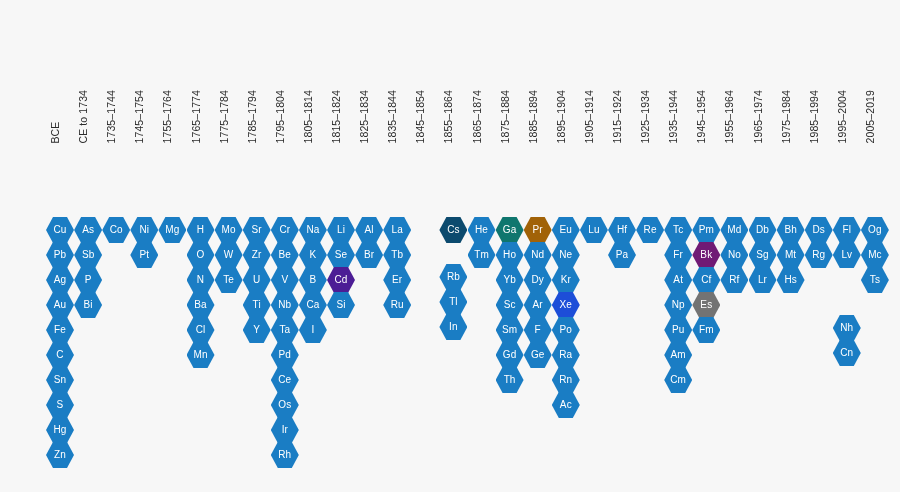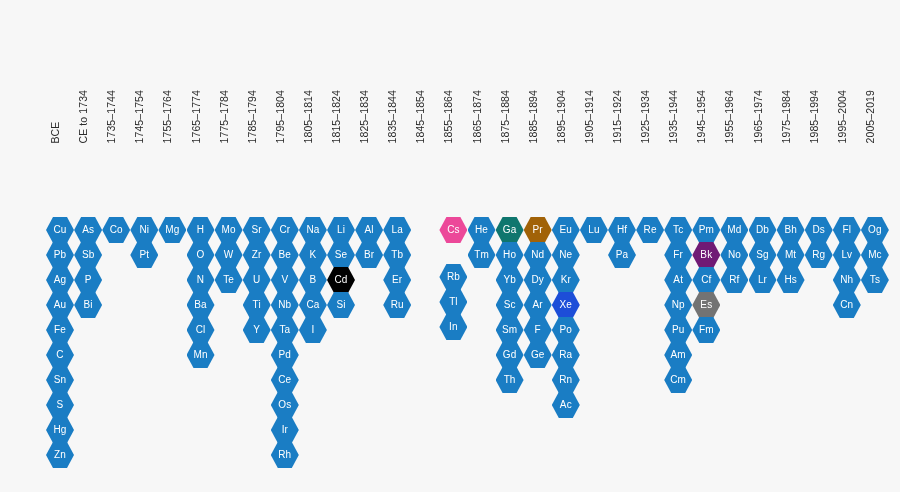--- a/index.html
+++ b/index.html
@@ -373,21 +373,21 @@
       <div class="col-label">
         <span>1815–1824</span>
       </div>
       <div class="col-hexes">
         <div class="hex" style="background: rgb(26, 125, 196);">
           <span style="color: rgb(255, 255, 255);">Li</span>
         </div>
         <div class="hex" style="background: rgb(26, 125, 196);">
           <span style="color: rgb(255, 255, 255);">Se</span>
         </div>
-        <div class="hex" style="background: #000000;">
+        <div class="hex" style="background: #4c1d95;">
           <span style="color: rgb(255, 255, 255);">Cd</span>
         </div>
         <div class="hex" style="background: rgb(26, 125, 196);">
           <span style="color: rgb(255, 255, 255);">Si</span>
         </div>
       </div>
     </div>
     <div class="column" style="left: 309.1px;">
       <div class="col-label">
         <span>1825–1834</span>
@@ -424,21 +424,21 @@
       <div class="col-label">
         <span>1845–1854</span>
       </div>
       <div class="col-hexes"></div>
     </div>
     <div class="column" style="left: 393.4px;">
       <div class="col-label">
         <span>1855–1864</span>
       </div>
       <div class="col-hexes">
-        <div class="hex" style="background: #ec4899;">
+        <div class="hex" style="background: #0c4a6e;">
           <span style="color: rgb(255, 255, 255);">Cs</span>
         </div>
         <div class="hex" style="background: rgb(26, 125, 196); margin-top: 22px;">
           <span style="color: rgb(255, 255, 255);">Rb</span>
         </div>
         <div class="hex" style="background: rgb(26, 125, 196);">
           <span style="color: rgb(255, 255, 255);">Tl</span>
         </div>
         <div class="hex" style="background: rgb(26, 125, 196);">
           <span style="color: rgb(255, 255, 255);">In</span>
@@ -690,21 +690,21 @@
       <div class="col-label">
         <span>1995–2004</span>
       </div>
       <div class="col-hexes">
         <div class="hex" style="background: rgb(26, 125, 196);">
           <span style="color: rgb(255, 255, 255);">Fl</span>
         </div>
         <div class="hex" style="background: rgb(26, 125, 196);">
           <span style="color: rgb(255, 255, 255);">Lv</span>
         </div>
-        <div class="hex" style="background: rgb(26, 125, 196);">
+        <div class="hex" style="background: rgb(26, 125, 196); margin-top: 48px;">
           <span style="color: rgb(255, 255, 255);">Nh</span>
         </div>
         <div class="hex" style="background: rgb(26, 125, 196);">
           <span style="color: rgb(255, 255, 255);">Cn</span>
         </div>
       </div>
     </div>
     <div class="column" style="left: 814.9px;">
       <div class="col-label">
         <span>2005–2019</span>

